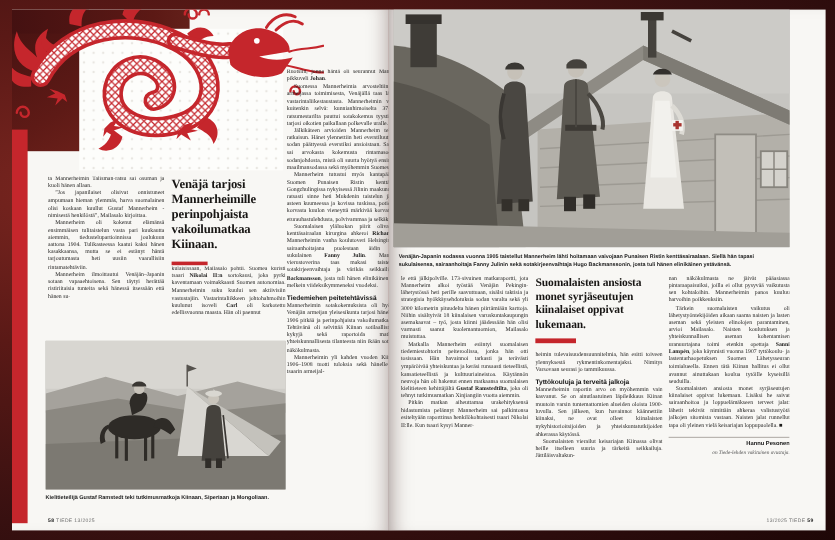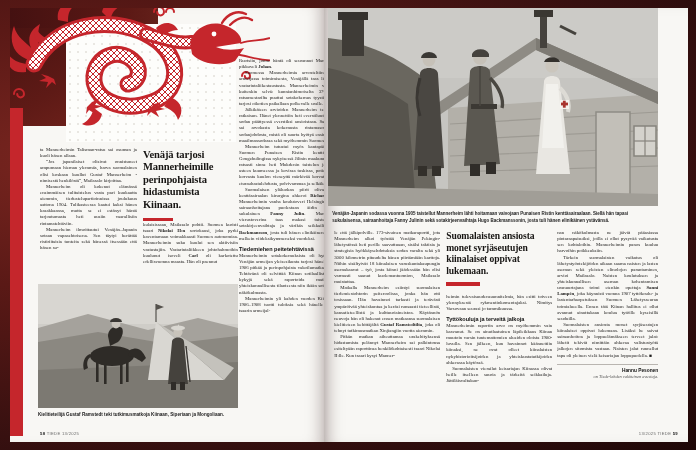--- a/index.html
+++ b/index.html
@@ -135,21 +135,21 @@
     </svg>
 
     <div class="col col1">
         <p class="para"><span>ta Mannerheimin Talisman-ratsu sai osuman ja kuoli hänen allaan.</span></p>
         <p class="para"><span>”Jos japanilaiset olisivat onnistuneet ampumaan hieman ylemmäs, harva suomalainen olisi koskaan kuullut Gustaf Mannerheim -nimisestä henkilöstä”, Mailasalo kirjoittaa.</span></p>
         <p class="para"><span>Mannerheim oli kokenut elämänsä ensimmäisen tulitaistelun vasta pari kuukautta aiemmin, tiedustelupartioinnissa joulukuun aattona 1904. Tulikasteessa kaatui kaksi hänen kasakkaansa, mutta se ei estänyt häntä tarjoutumasta heti uusiin vaarallisiin rintamatehtäviin.</span></p>
         <p class="para"><span>Mannerheim ilmoittautui Venäjän–Japanin sotaan vapaaehtoisena. Sen täytyi herättää ristiriitaisia tunteita sekä hänessä itsessään että hänen su-</span></p>
       </div>
 
     <div class="headline-block">
-      <p class="headline">Venäjä tarjosi Mannerheimille perinpohjaista hidastumista Kiinaan.</p>
+      <p class="headline">Venäjä tarjosi Mannerheimille perinpohjaista vakoilumatkaa Kiinaan.</p>
       <div class="red-bar"></div>
     </div>
     <div class="col col2">
         <p class="para"><span>kulaisissaan, Mailasalo pohtii. Suomea kuristi tsaari </span><b>Nikolai II:n</b><span> sortokausi, joka pyrki kaventamaan voimakkaasti Suomen autonomiaa. Mannerheimin suku kuului sen aktiivisiin vastustajiin. Vastarintaliikkeen johtohahmoihin kuulunut isoveli </span><b>Carl</b><span> oli karkotettu edellisvuonna maasta. Hän oli paennut</span></p>
       </div>
     <div class="col col3">
         <p class="para"><span>Ruotsiin, jonne häntä oli seurannut Mannerheimin pikkuveli </span><b>Johan</b><span>.</span></p>
         <p class="para"><span>Suomessa Mannerheimia arvosteltiin Venäjän armeijassa toimimisesta, Venäjällä taas lähisukunsa vastarintaliikestaustasta. Mannerheimin valinta oli kuitenkin selvä: kunnianhimoiselta 37-vuotiaalta ratsumestarilta puuttui sotakokemus tyystin, ja sota tarjosi oikotien paikallaan polkevalle uralle.</span></p>
         <p class="para"><span>Jälkikäteen arvioiden Mannerheim teki oikean ratkaisun. Hänet ylennettiin heti everstiluutnantiksi ja sodan päättyessä everstiksi ansioistaan. Samalla hän sai arvokasta kokemusta rintamasodasta ja sodanjohdosta, mistä oli suurta hyötyä ensimmäisessä maailmansodassa sekä myöhemmin Suomessa.</span></p>
         <p class="para"><span>Mannerheim tutustui myös kantapään kautta Suomen Punaisen Ristin kenttäsairaalaan Gongzhulingissa nykyisessä Jilinin maakunnassa. Hän ratsasti sinne heti Mukdenin taistelun jälkeen 40 asteen kuumeessa ja kovissa tuskissa, potien toisesta korvasta kuulon vieneyttä märkivää korvatulehdusta, eturauhastulehdusta, polvivammaa ja selkäkipua.</span></p>

